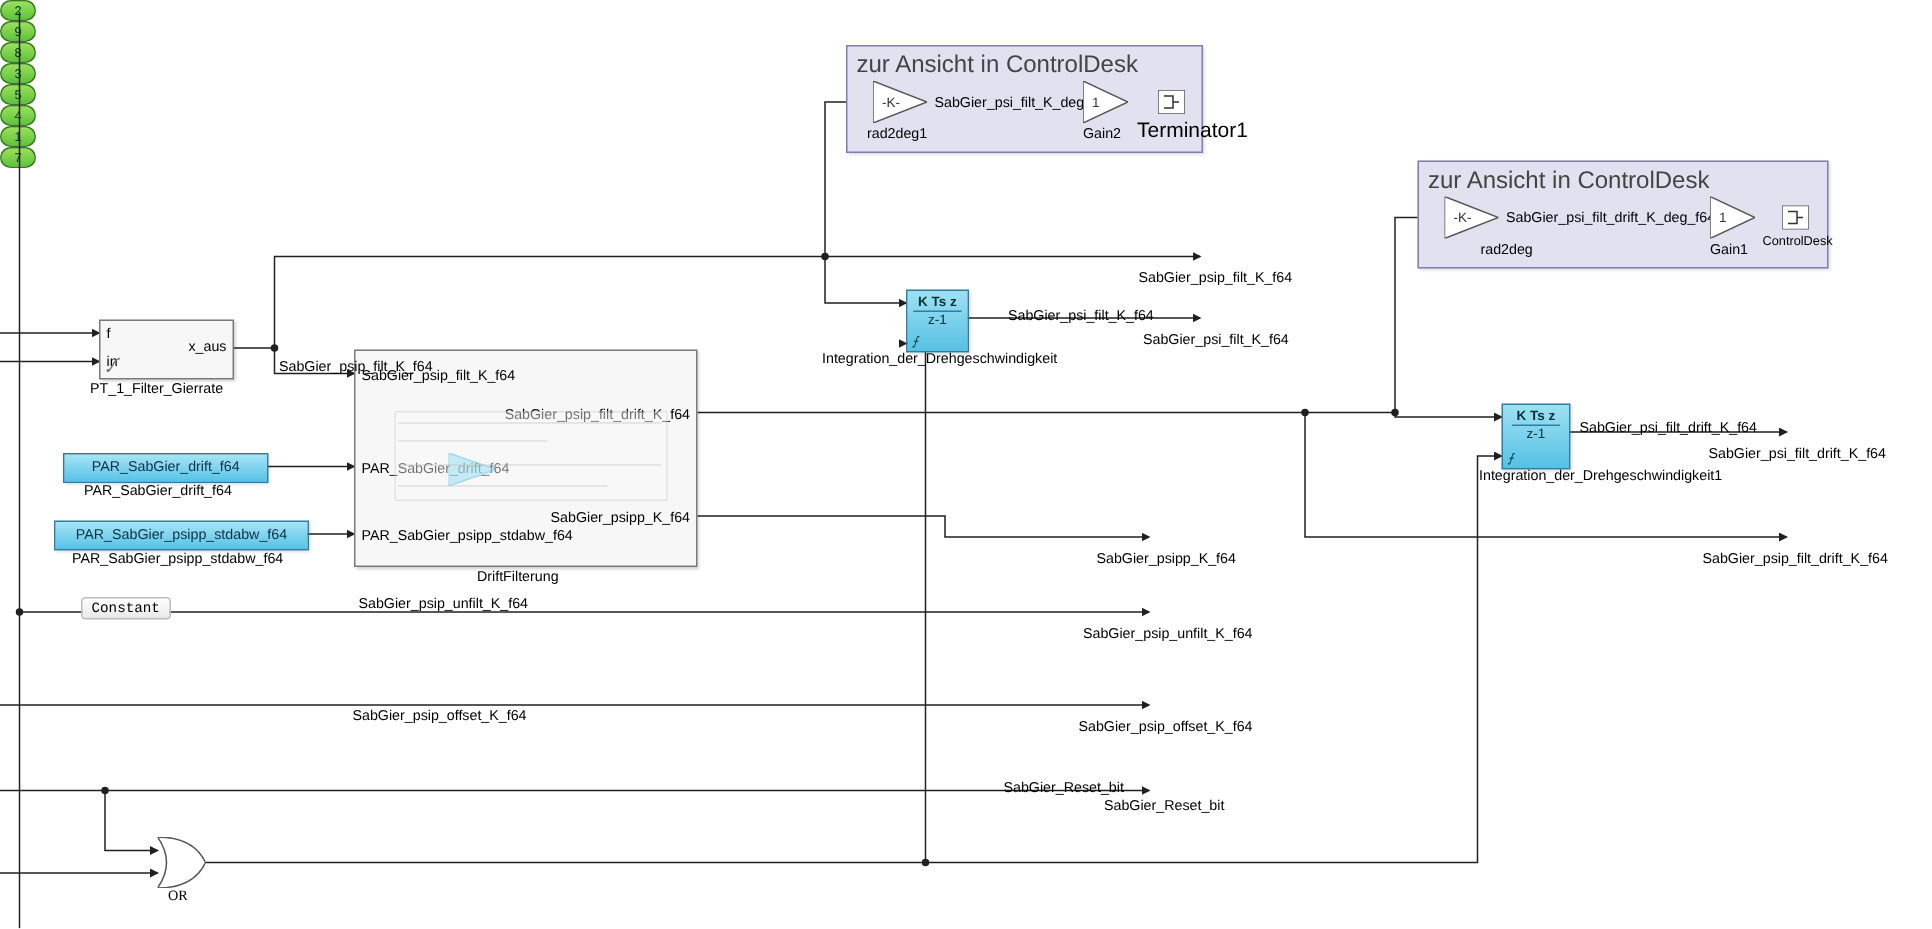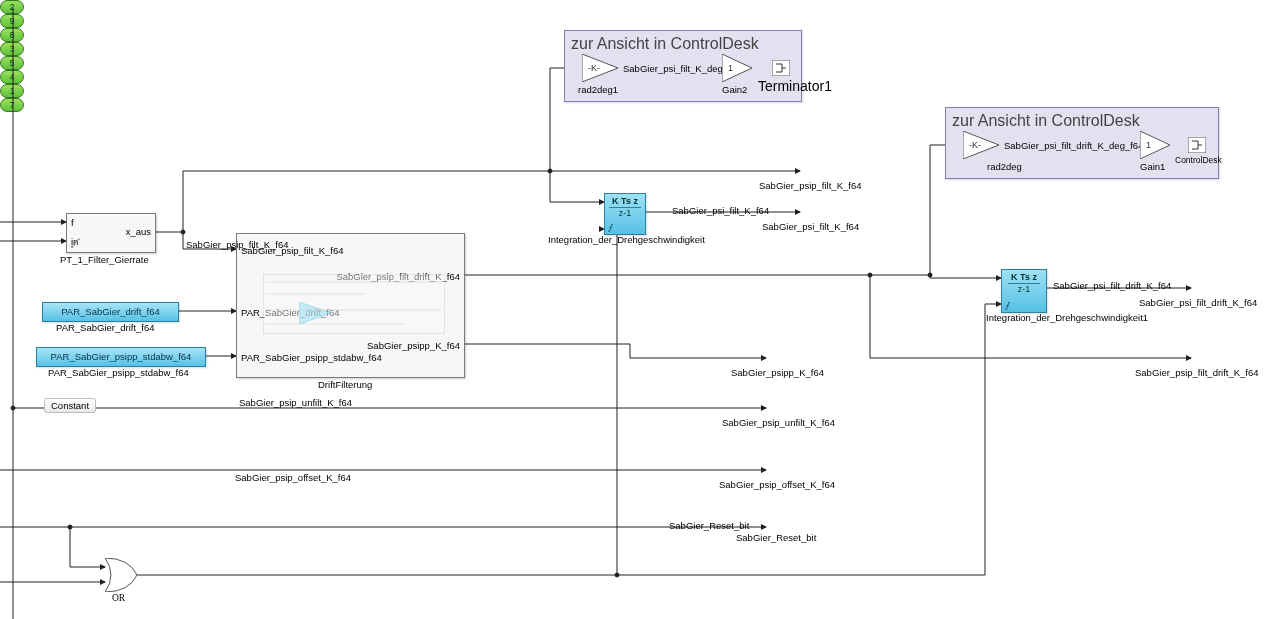--- a/index.html
+++ b/index.html
@@ -261,21 +261,21 @@
   <span>z-1</span>
   <span class="reset">⨍</span>
 </div>
 <div class="label" style="left:986px; top:312px;">Integration_der_Drehgeschwindigkeit1</div>
 
 <svg style="position:absolute; left:105px; top:558px;" width="32" height="34">
   <path d="M0,0 Q12,17 0,34 Q24,34 32,17 Q24,0 0,0 Z" fill="#fff" stroke="#555"></path>
 </svg>
 <div class="label" style="left:112px; top:593px;font-family:Liberation Serif, serif;">OR</div>
 
-<div class="note" style="left:44px; top:398px;">Constant</div>
+<div class="note" style="left:54px; top:398px;font-family:Liberation Mono, monospace;">Constant</div>
 
 <div class="port-out" style="left:800px; top:165px;">2</div>
 <div class="label port-label" style="left:759px; top:180px;">SabGier_psip_filt_K_f64</div>
 
 <div class="port-out" style="left:800px; top:206px;">9</div>
 <div class="label port-label" style="left:762px; top:221px;">SabGier_psi_filt_K_f64</div>
 
 <div class="port-out" style="left:766px; top:352px;">8</div>
 <div class="label port-label" style="left:731px; top:367px;">SabGier_psipp_K_f64</div>
 

